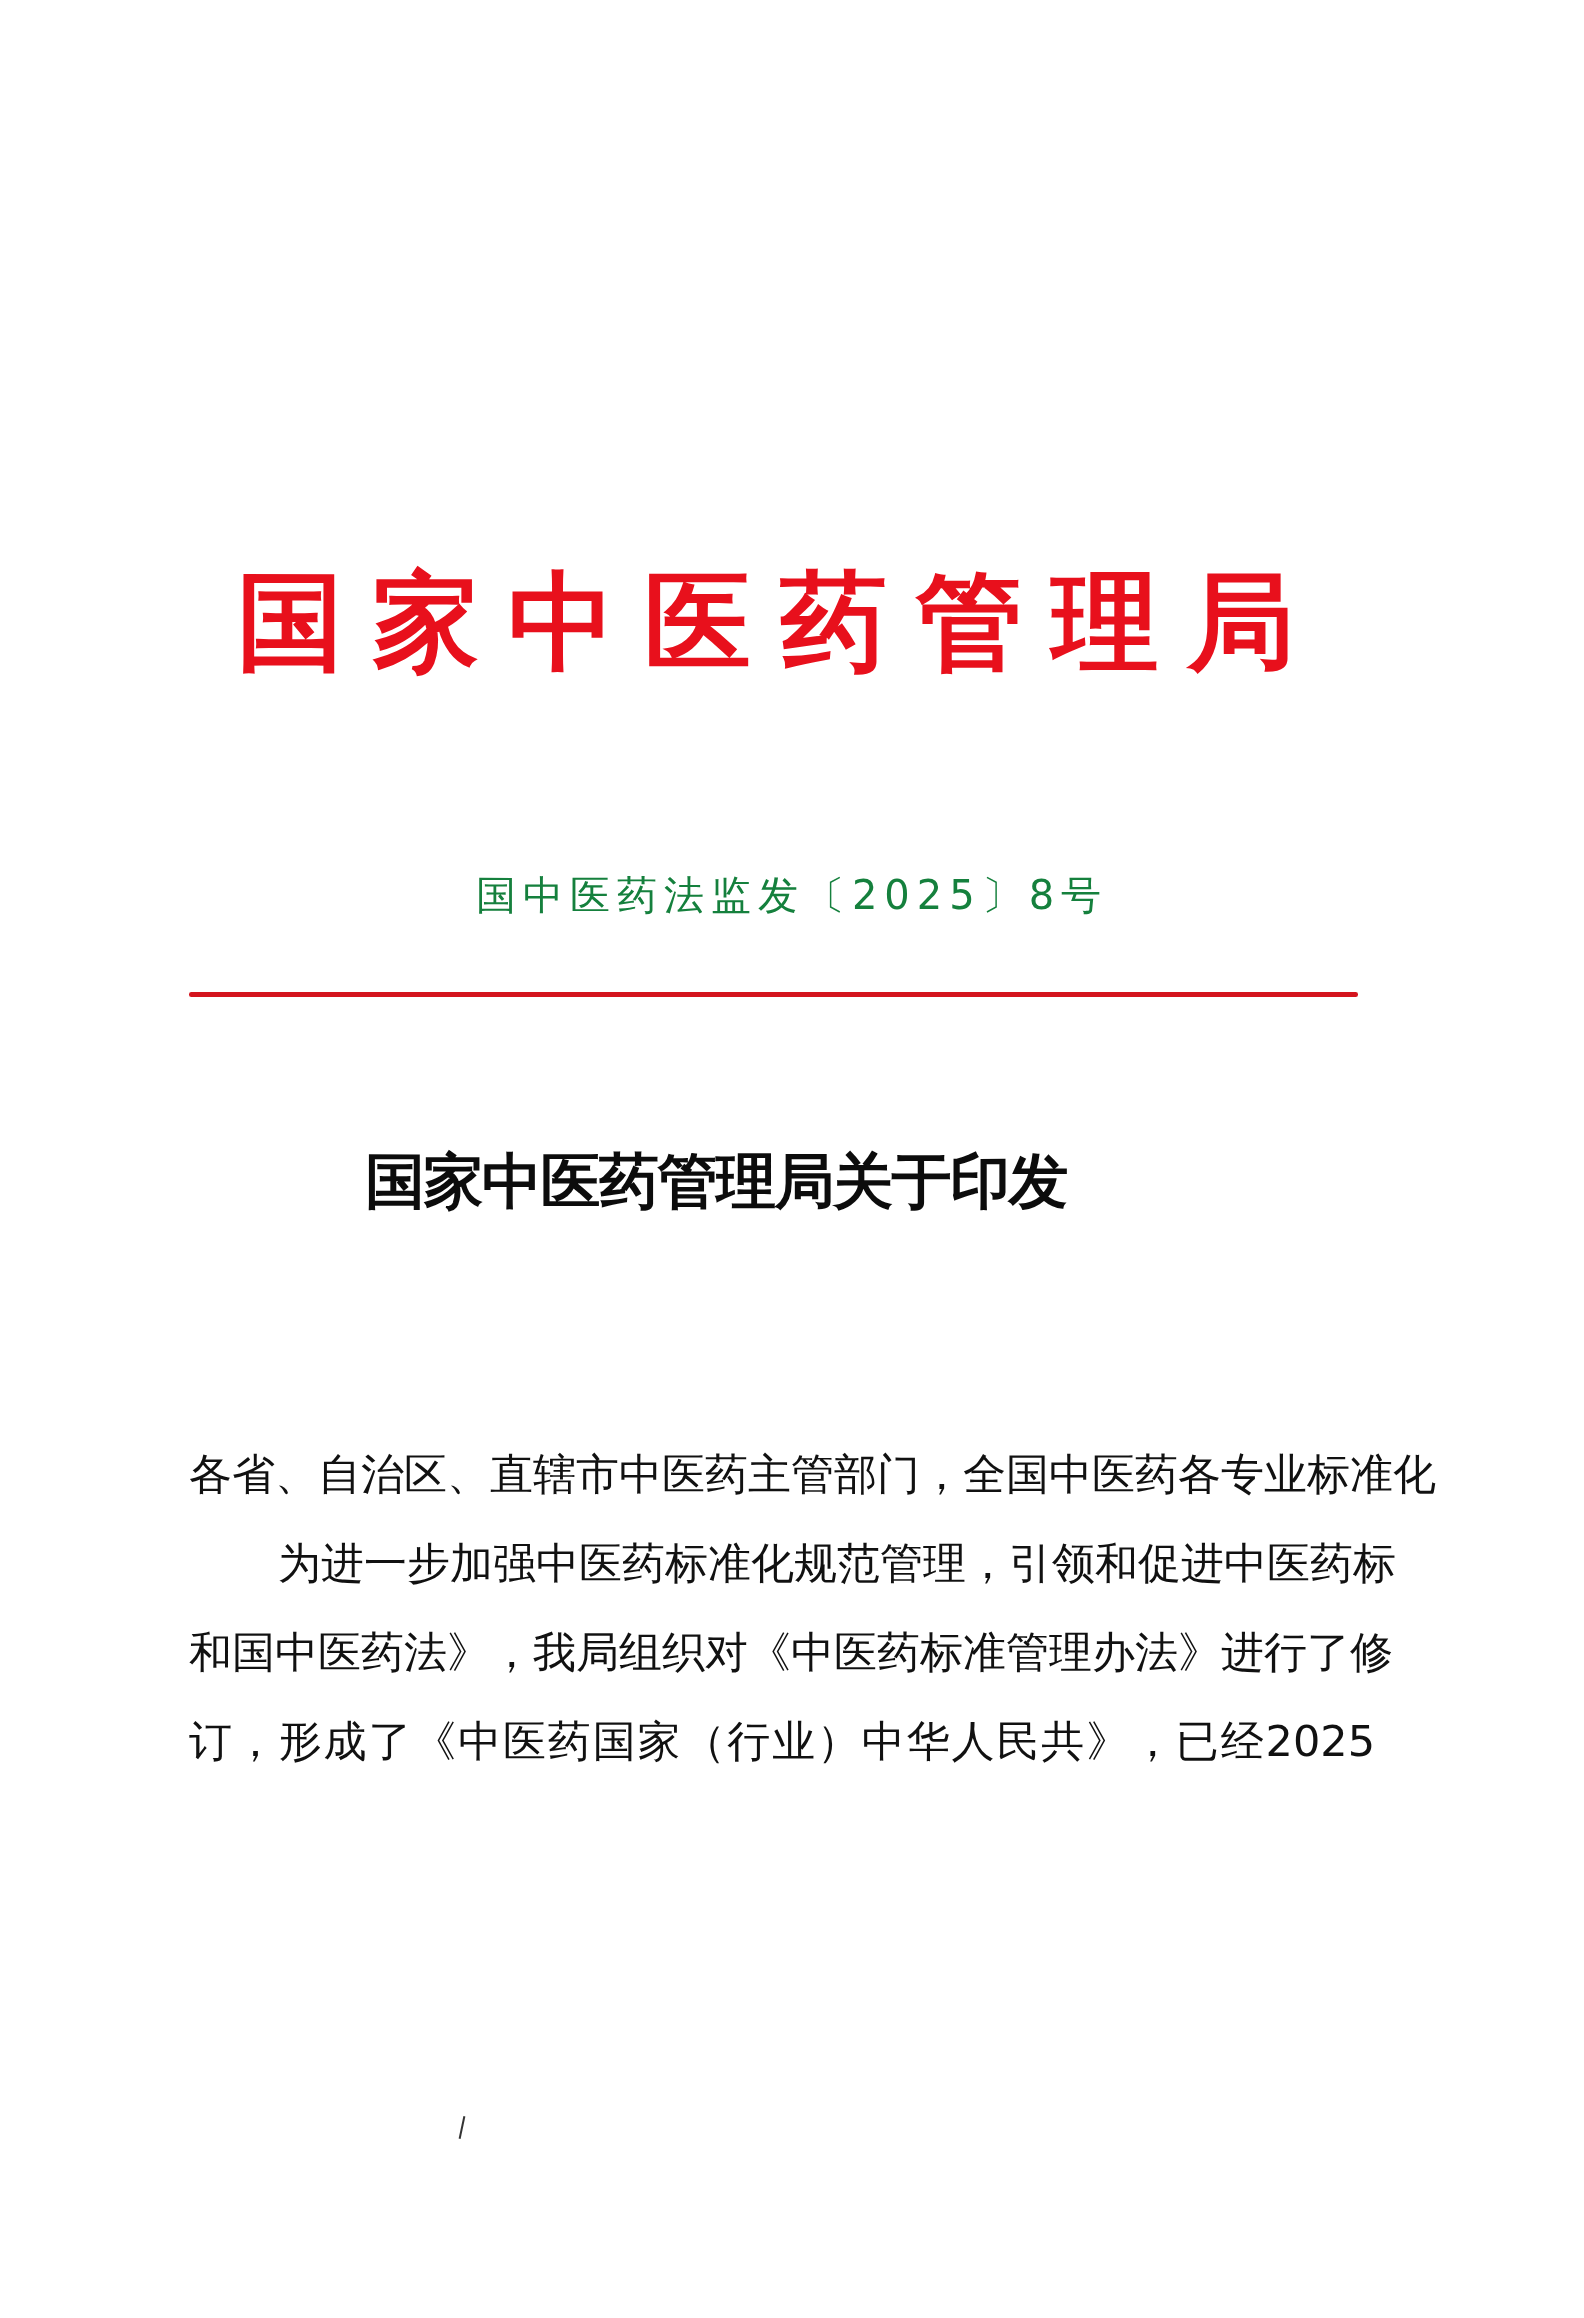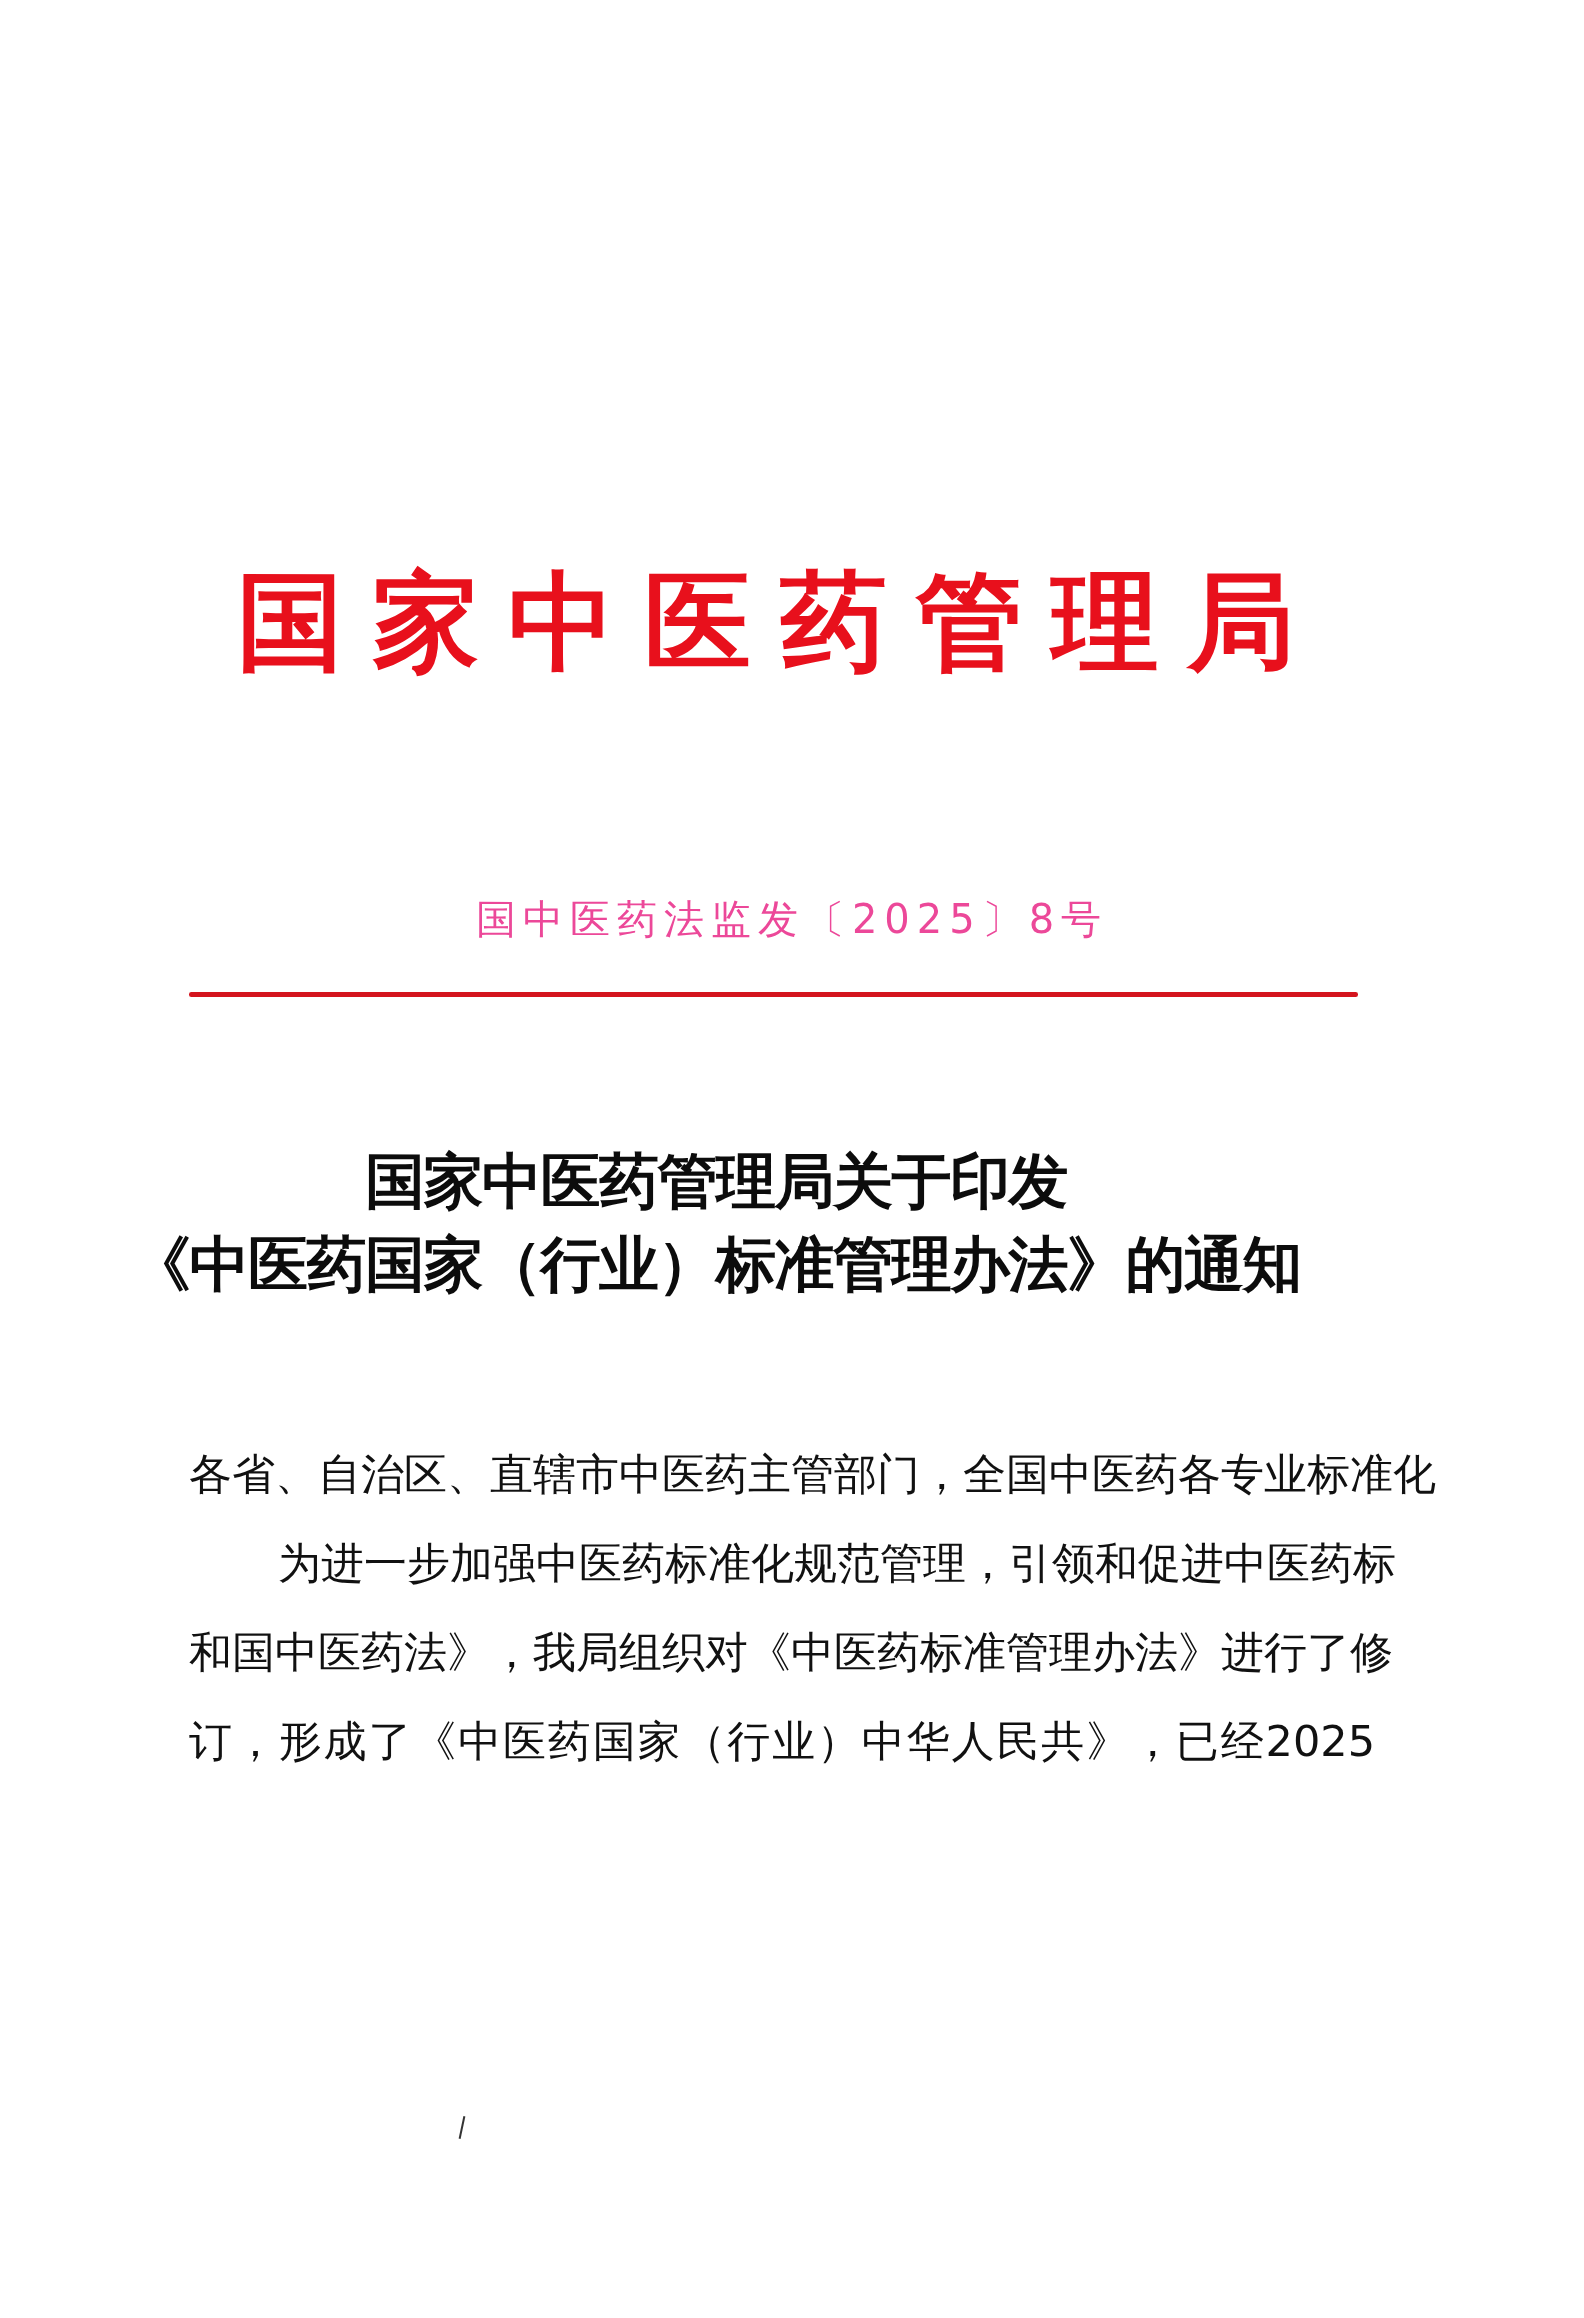--- a/index.html
+++ b/index.html
@@ -17,26 +17,26 @@
     width: 1067px; height: 116px;
     display: flex; justify-content: space-between; align-items: center;
     font-family: "DejaVu Serif", "Liberation Serif", serif;
     font-size: 107px; line-height: 116px;
     color: #e8101c;
     font-weight: bold;
   }
   .agency-header span { display: inline-block; width: 116px; text-align: center; }
   .doc-number {
     position: absolute;
-    left: 0; width: 1584px; top: 888px;
+    left: 0; width: 1584px; top: 864px;
     text-align: center;
     font-family: "DejaVu Sans", "Liberation Sans", sans-serif;
     font-size: 40px; line-height: 62px;
     letter-spacing: 7px;
-    color: #ec4899;
+    color: #15803d;
   }
   .red-rule {
     position: absolute;
     left: 189px; top: 992px;
     width: 1169px; height: 4.6px;
     background: #d4141e;
     border-radius: 2.3px;
   }
   .doc-title {
     position: absolute;
@@ -86,21 +86,20 @@
   <span>理</span>
   <span>局</span>
 </div>
 
 <div class="doc-number">国中医药法监发〔2025〕8号</div>
 
 <div class="red-rule"></div>
 
 <div class="doc-title">
   <div>国家中医药管理局关于印发</div>
-  <div>《中医药国家（行业）标准管理办法》的通知</div>
 </div>
 
 <div class="body-text">
   <div class="body-line">各省、自治区、直辖市中医药主管部门，全国中医药各专业标准化</div>
   <div class="body-line indent">为进一步加强中医药标准化规范管理，引领和促进中医药标</div>
   <div class="body-line">和国中医药法》，我局组织对《中医药标准管理办法》进行了修</div>
   <div class="body-line">订，形成了《中医药国家（行业）中华人民共》，已经2025</div>
 </div>
 
 <div class="stray-mark"></div>

